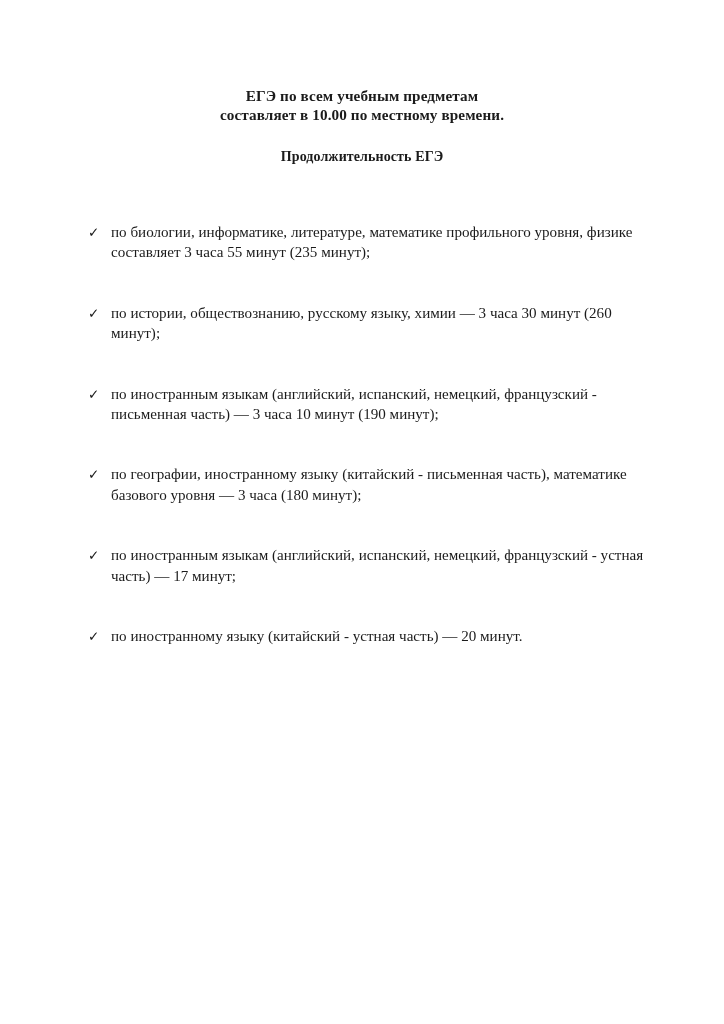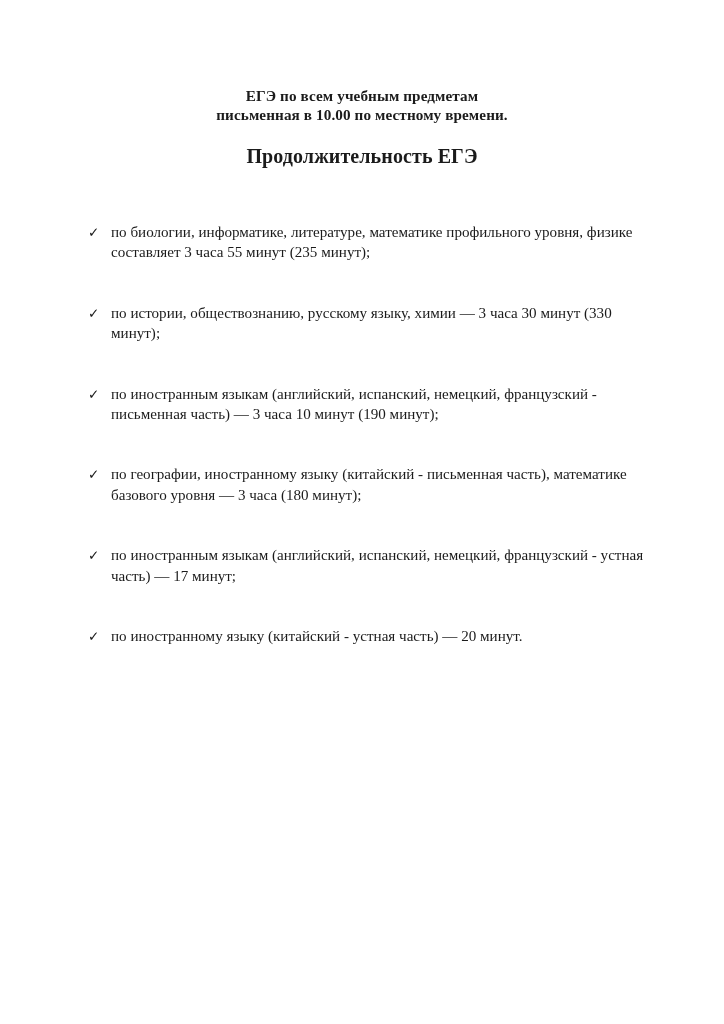--- a/index.html
+++ b/index.html
@@ -47,21 +47,21 @@
   .subheading-block {
     position: absolute;
     left: 0;
     top: 147px;
     width: 724px;
     text-align: center;
   }
   .subheading-line {
     display: block;
     font-weight: bold;
-    font-size: 20px;
+    font-size: 14px;
     line-height: 19px;
     letter-spacing: 0.1px;
   }
 
   
   .checklist {
     position: absolute;
     left: 88px;
     top: 182px;
     width: 575px;
@@ -96,35 +96,35 @@
     margin-top: 40px;
   }
 </style>
 </head>
 <body>
 
 <div class="page">
 
   <div class="heading-block">
     <span class="heading-line">ЕГЭ по всем учебным предметам</span>
-    <span class="heading-line">письменная в 10.00 по местному времени.</span>
+    <span class="heading-line">составляет в 10.00 по местному времени.</span>
   </div>
 
   <div class="subheading-block">
     <span class="subheading-line">Продолжительность ЕГЭ</span>
   </div>
 
   <ul class="checklist">
     <li class="check-item">
       <span class="check-mark">✓</span>
       <span class="check-text">по биологии, информатике, литературе, математике профильного уровня, физике составляет 3 часа 55 минут (235 минут);</span>
     </li>
     <li class="check-item">
       <span class="check-mark">✓</span>
-      <span class="check-text">по истории, обществознанию, русскому языку, химии — 3 часа 30 минут (330 минут);</span>
+      <span class="check-text">по истории, обществознанию, русскому языку, химии — 3 часа 30 минут (260 минут);</span>
     </li>
     <li class="check-item">
       <span class="check-mark">✓</span>
       <span class="check-text">по иностранным языкам (английский, испанский, немецкий, французский - письменная часть) — 3 часа 10 минут (190 минут);</span>
     </li>
     <li class="check-item">
       <span class="check-mark">✓</span>
       <span class="check-text">по географии, иностранному языку (китайский - письменная часть), математике базового уровня — 3 часа (180 минут);</span>
     </li>
     <li class="check-item">

